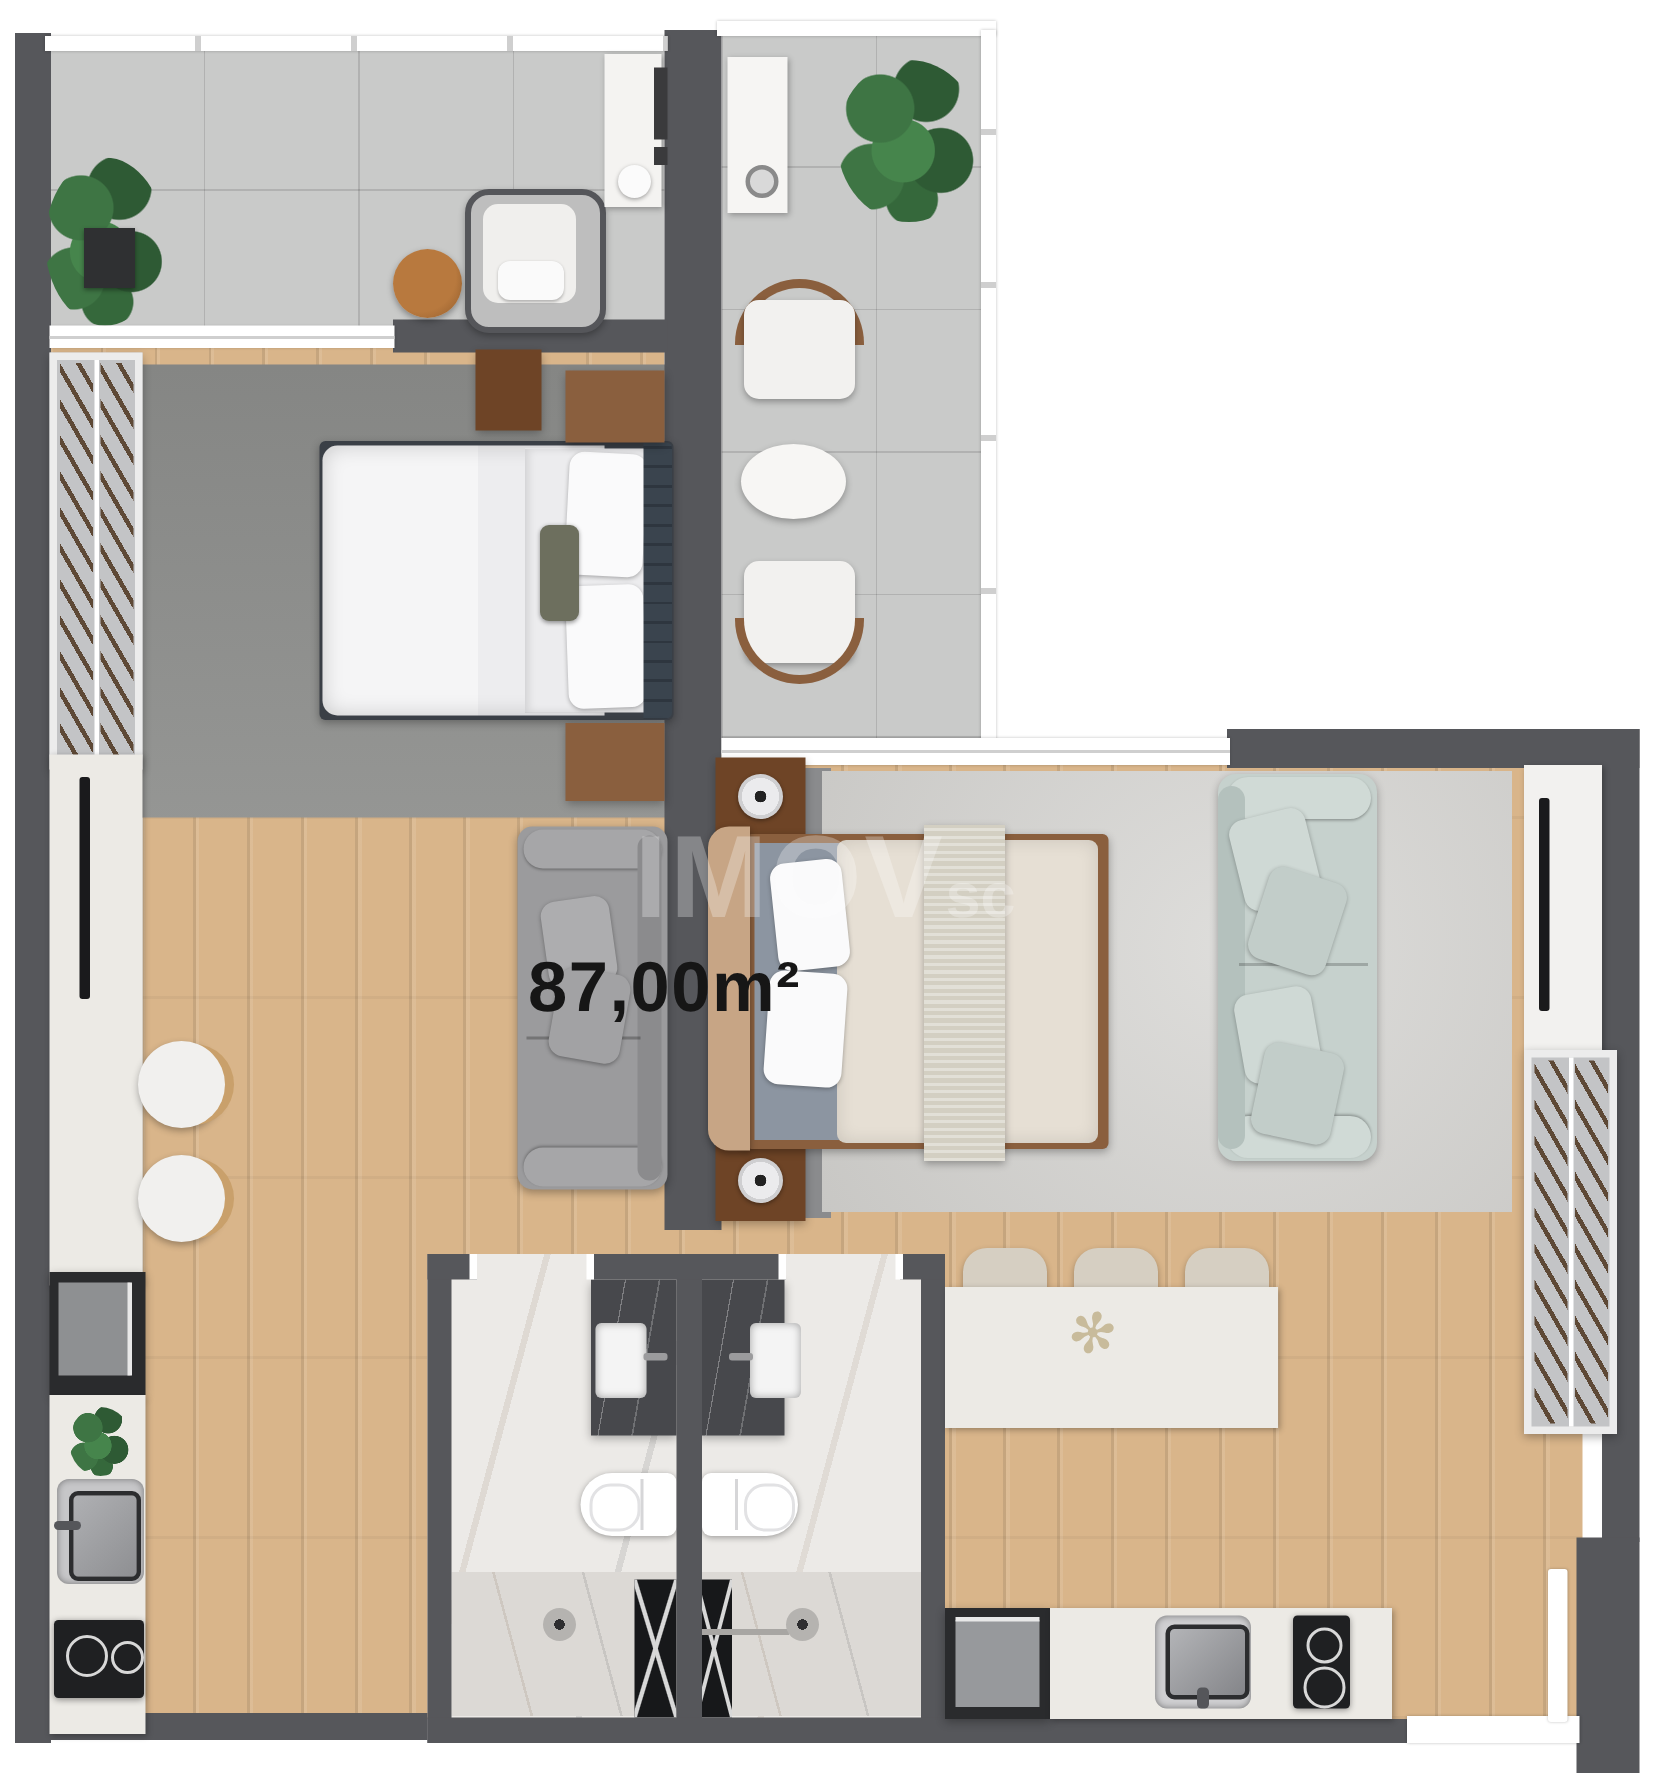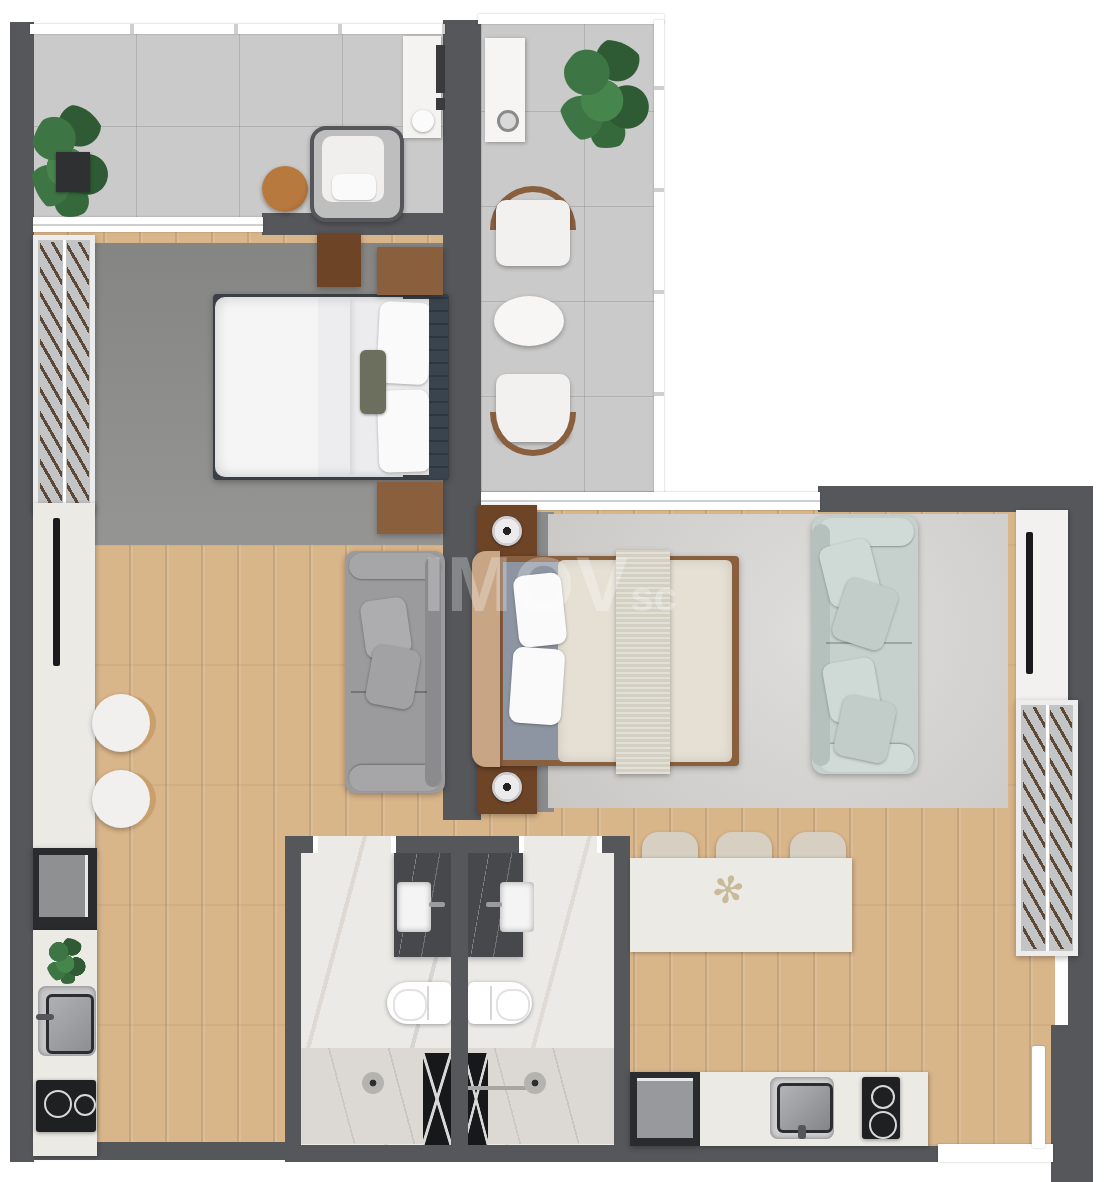--- a/index.html
+++ b/index.html
@@ -242,14 +242,15 @@
   </div>
   <div class="abs" style="left:494px;top:296px;width:70px;height:50px;background:#F7F6F4;border-radius:50%;box-shadow:0 2px 5px rgba(0,0,0,.3);"></div>
   <div class="abs" style="left:488px;top:370px;width:90px;height:86px;">
     <div class="abs" style="left:8px;top:4px;width:74px;height:68px;background:#F2F1EF;border-radius:10px;box-shadow:0 2px 4px rgba(0,0,0,.3);"></div>
     <div class="abs arcB" style="left:2px;top:42px;width:86px;height:44px;"></div>
   </div>
 
   <div id="wm" class="abs" style="left:330px;top:545px;width:440px;text-align:center;">
     <span class="brand">IMOV</span><span class="suffix">sc</span>
   </div>
+  <div id="arealabel" class="abs" style="left:352px;top:630px;">87,00m²</div>
 
 </div>
 
 </body></html>

